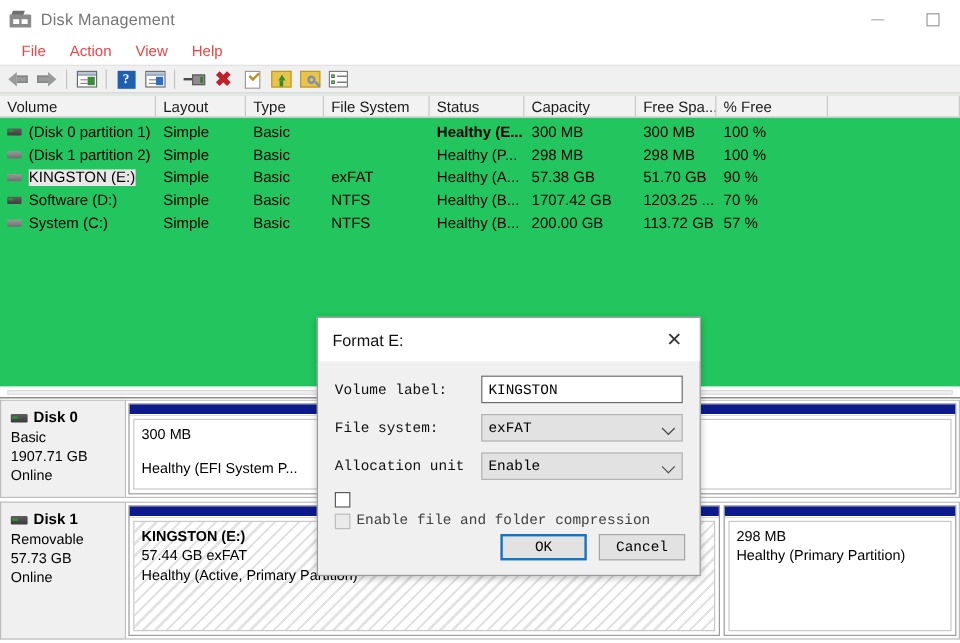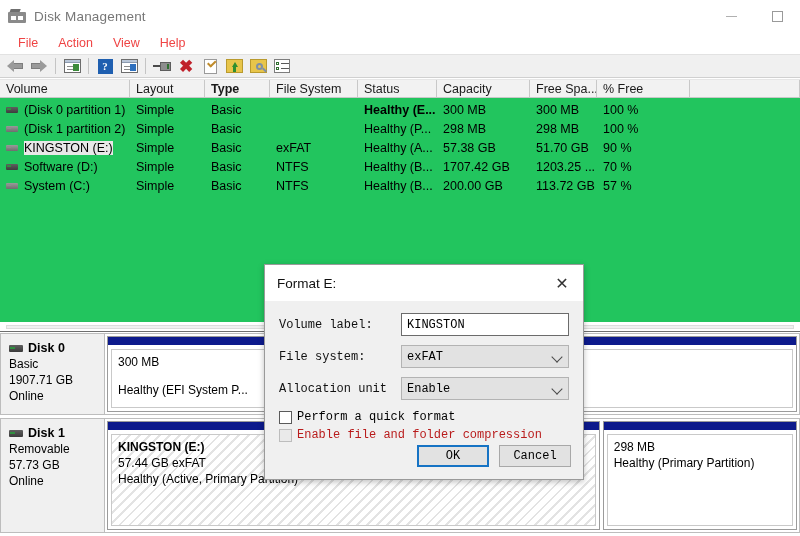--- a/index.html
+++ b/index.html
@@ -179,21 +179,21 @@
   .fselect .chev{
     position:absolute; right:7px; top:7px; width:8px; height:8px;
     border-right:1.6px solid #4a4a4a; border-bottom:1.6px solid #4a4a4a;
     transform:rotate(45deg);
   }
   .cbrow{ display:flex; align-items:center; margin-top:10px; }
   .cbrow.second{ margin-top:4px; }
   .cbox{ width:13px; height:13px; background:#fff; border:1px solid #5a5a5a; margin-right:5px; flex:none;}
   .cbox.dis{ background:#eaeaea; border-color:#bdbdbd; }
   .cblabel{ font-size:12px; font-family:"Liberation Mono", monospace; }
-  .cblabel.dis{ color:#b91c1c;text-align:center; }
+  .cblabel.dis{ color:#404040;text-align:center; }
   .dlg-buttons{ position:absolute; right:12px; bottom:12px; display:flex; gap:10px; }
   .dbtn{
     width:72px; height:22px; background:#e2e2e2; border:1px solid #a8a8a8;
     display:flex; align-items:center; justify-content:center;
     font-size:12px; font-family:"Liberation Mono", monospace;
   }
   .dbtn.focus{ border:2px solid #1673c4; }
 </style>
 </head>
 <body>
@@ -290,21 +290,21 @@
       <span class="k" style="top:7px"></span>
         <span class="r" style="top:8px"></span>
     </span>
   </div>
 </div>
 
 <div class="vol-wrap">
   <div class="vol-header" id="vol-header">
       <div class="vh" style="width: 130px;">Volume</div>
       <div class="vh" style="width: 75px;">Layout</div>
-      <div class="vh" style="width: 65px; font-weight: bold;">Type</div>
+      <div class="vh" style="width: 65px;">Type</div>
       <div class="vh" style="width: 88px;">File System</div>
       <div class="vh" style="width: 79px;">Status</div>
       <div class="vh" style="width: 93px;">Capacity</div>
       <div class="vh" style="width: 67px;">Free Spa...</div>
       <div class="vh" style="width: 93px;">% Free</div>
       <div class="vh" style="width: 110px;"></div>
     </div>
   <div class="vol-rows" id="vol-rows">
       <div class="vrow">
         <div class="vcell" style="width: 130px;">
@@ -470,21 +470,20 @@
     <div class="frow">
       <span class="flabel">Allocation unit</span>
       <span class="fselect">
         <span>Enable</span>
         <span class="chev"></span>
       </span>
     </div>
 
     <div class="cbrow">
       <span class="cbox"></span>
-      <span class="cblabel">Perform a quick format</span>
     </div>
 
     <div class="cbrow second">
       <span class="cbox dis"></span>
       <span class="cblabel dis">Enable file and folder compression</span>
     </div>
   </div>
 
   <div class="dlg-buttons">
     <span class="dbtn focus">OK</span>

